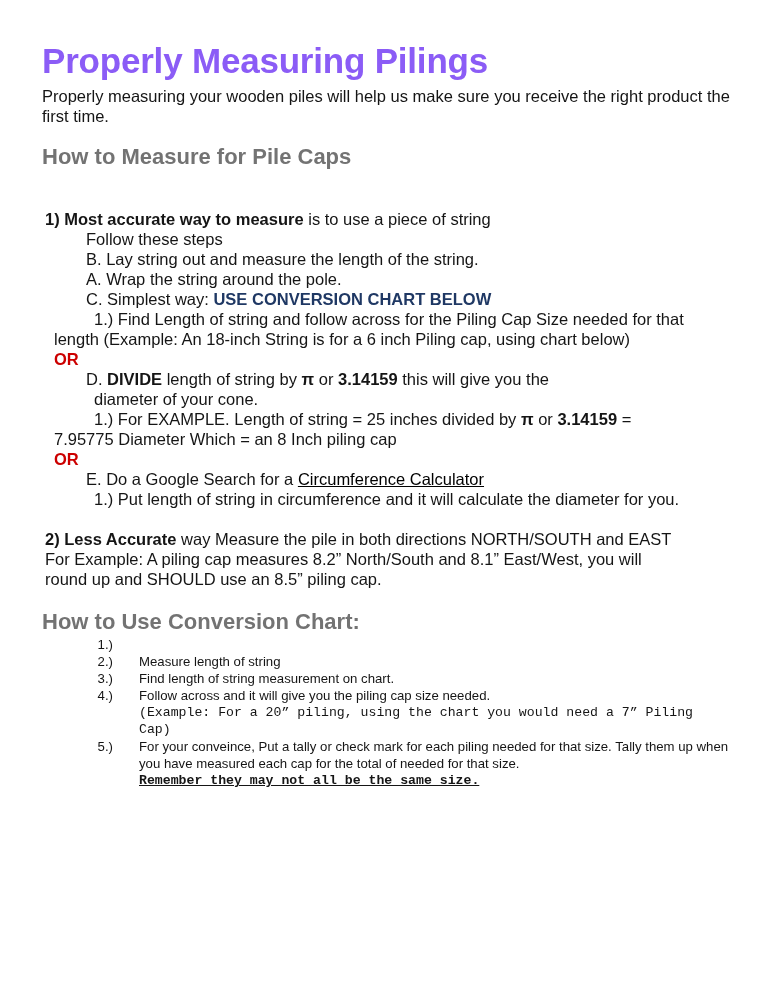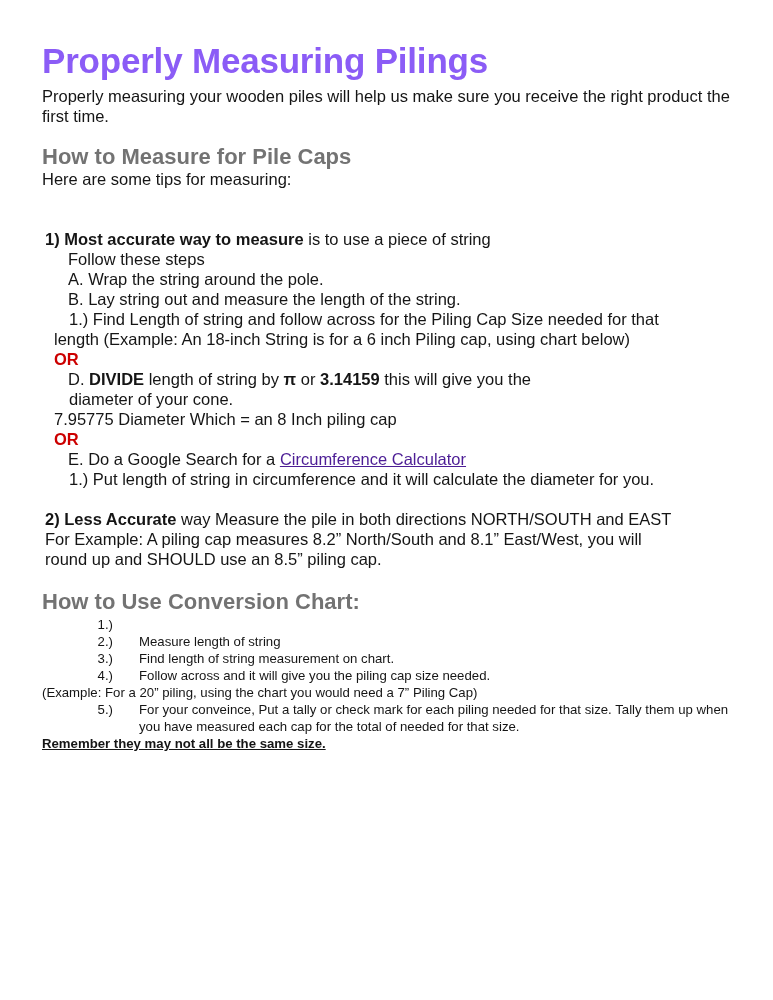--- a/index.html
+++ b/index.html
@@ -51,34 +51,34 @@
   .b { font-weight: bold; }
   .or {
     color: #cc0000;
     font-weight: bold;
   }
   .navy {
     color: #1f3864;
     font-weight: bold;
   }
   .link {
-    color: #4c1d95;
+    color: #000000;
     text-decoration: underline;
   }
   .bold-underline {
     font-weight: bold;
     text-decoration: underline;
   }
   .sp-18 { height: 18px; }
   .sp-20 { height: 20px; }
 
   
   .lvl0 { margin-left: 3px; }      
-  .lvl1 { margin-left: 26px; }     
-  .lvl2 { margin-left: 27px; }     
+  .lvl1 { margin-left: 44px; }     
+  .lvl2 { margin-left: 52px; }     
   .hang-reset { margin-left: 12px; } 
 
   .line { display: block; }
 
   
   .chart-list {
     margin-top: 2px;
     font-size: 13.2px;
     line-height: 17px;
     color: #151515;
@@ -93,65 +93,72 @@
     text-align: right;
     padding-right: 26px;
     box-sizing: content-box;
     margin-left: 26px;
   }
   .chart-body {
     flex: 1 1 auto;
     max-width: 600px;
   }
   .chart-sub {
+    margin-left: 97px;
     max-width: 600px;
+    font-family: Liberation Mono, monospace;
   }
 </style>
 </head>
 <body>
 
 <div class="page">
   <div class="doc">
 
     <h1 class="doc-title">Properly Measuring Pilings</h1>
 
     <div class="body-text">Properly measuring your wooden piles will help us make sure you receive the right product the first time.</div>
 
     <div class="sp-18"></div>
 
     <h2 class="h2">How to Measure for Pile Caps</h2>
-    <div class="body-text">Here are some tips for measuring:</div>
 
     <div class="sp-20"></div>
 
 
     <div class="sp-20"></div>
 
     <div class="body-text">
       <div class="line lvl0">
         <span class="b">1)</span>
         <span class="b">Most accurate way to measure</span><span> is to use a piece of string</span>
       </div>
 
       <div class="line lvl1">Follow these steps</div>
+      <div class="line lvl1">B. Lay string out and measure the length of the string.</div>
       <div class="line lvl1">A. Wrap the string around the pole.</div>
-      <div class="line lvl1">B. Lay string out and measure the length of the string.</div>
-
+
+      <div class="line lvl1">
+        <span>C. Simplest way: </span><span class="navy">USE CONVERSION CHART BELOW</span>
+      </div>
 
       <div class="line lvl2">1.) Find Length of string and follow across for the Piling Cap Size needed for that</div>
       <div class="line hang-reset">length (Example: An 18-inch String is for a 6 inch Piling cap, using chart below)</div>
 
       <div class="line hang-reset or">OR</div>
 
       <div class="line lvl1">
         <span>D. </span><span class="b">DIVIDE</span><span> length of string by </span><span class="b">π</span><span> or </span><span class="b">3.14159</span><span> this will give you the</span>
       </div>
 
       <div class="line lvl2">diameter of your cone.</div>
 
+      <div class="line lvl2">
+        <span>1.) For EXAMPLE. Length of string = 25 inches divided by </span><span class="b">π</span><span> or </span><span class="b">3.14159</span><span> =</span>
+      </div>
 
       <div class="line hang-reset">7.95775 Diameter Which = an 8 Inch piling cap</div>
 
       <div class="line hang-reset or">OR</div>
 
       <div class="line lvl1">
         <span>E. Do a Google Search for a </span><a class="link" href="#">Circumference Calculator</a>
       </div>
 
       <div class="line lvl2">1.) Put length of string in circumference and it will calculate the diameter for you.</div>

